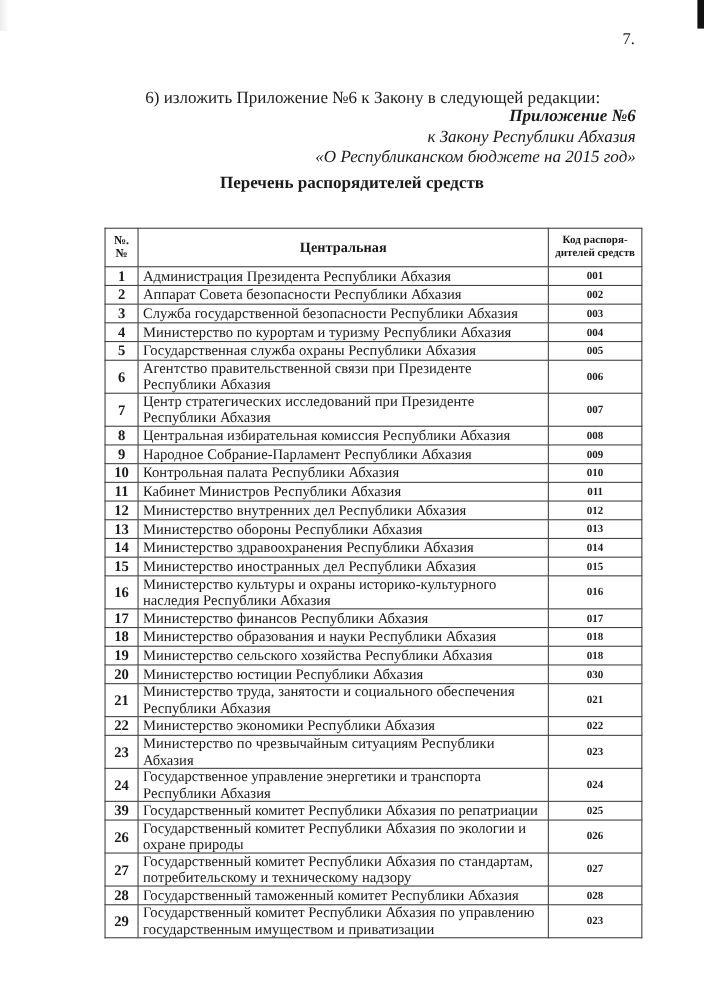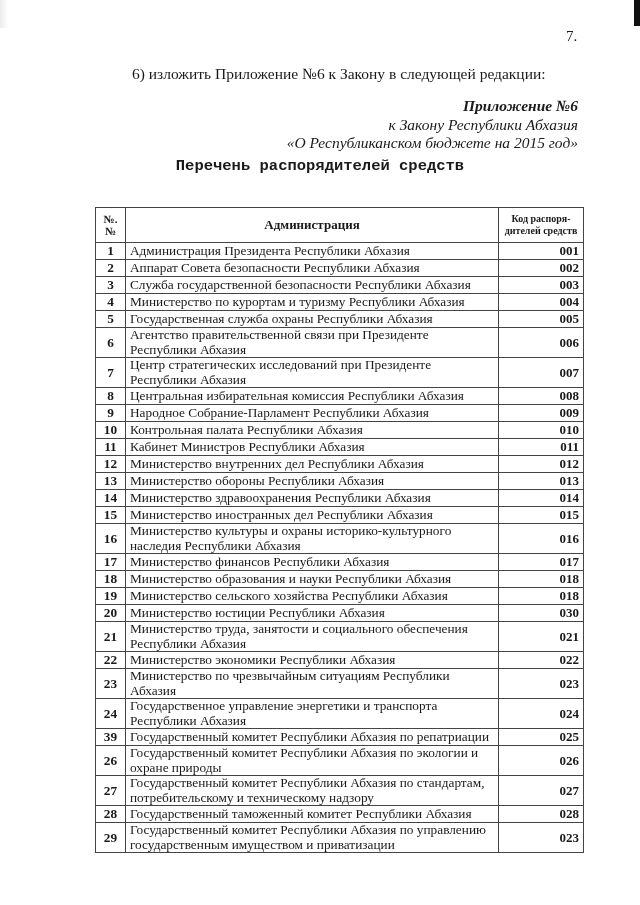--- a/index.html
+++ b/index.html
@@ -32,21 +32,21 @@
       background: linear-gradient(90deg, #ececec, #ffffff);
     }
     .page-number {
       position: absolute;
       top: 28px;
       left: 566px;
       font-size: 15px;
     }
     .instruction {
       position: absolute;
-      top: 65px;
+      top: 81px;
       left: 132px;
       font-size: 15.5px;
       white-space: nowrap;
     }
     .appendix-block {
       position: absolute;
       top: 97px;
       right: 62px;
       text-align: right;
       font-size: 15.5px;
@@ -58,21 +58,20 @@
     }
     .list-title {
       position: absolute;
       top: 157px;
       left: 0;
       width: 640px;
       text-align: center;
       font-weight: bold;
       font-size: 15.5px;
       line-height: 19.5px;
-      font-family: Liberation Mono, monospace;
     }
     table.budget {
       position: absolute;
       top: 207px;
       left: 95px;
       width: 488px;
       border-collapse: collapse;
       table-layout: fixed;
       font-size: 13.3px;
     }
@@ -106,23 +105,23 @@
       text-align: center;
       font-weight: bold;
       font-size: 13.3px;
     }
     td.c-name {
       text-align: left;
       line-height: 14.5px;
       padding-left: 6px;
     }
     td.c-code {
-      text-align: right;
-      font-weight: bold;
-      font-size: 13px;
+      text-align: center;
+      font-weight: bold;
+      font-size: 10px;
     }
     tr.single td { height: 15px; }
     tr.double td { height: 29px; }
   </style>
 </head>
 <body>
 
 <div class="scan-smudge"></div>
 <div class="scan-edge"></div>
 
@@ -142,21 +141,21 @@
 
 <table class="budget">
   <colgroup>
     <col class="c-num">
     <col class="c-name">
     <col class="c-code">
   </colgroup>
   <thead>
     <tr>
       <th class="h-num">№.№</th>
-      <th class="h-name">Администрация</th>
+      <th class="h-name">Центральная</th>
       <th class="h-code">
         <div>Код распоря-</div>
         <div>дителей средств</div>
       </th>
     </tr>
   </thead>
   <tbody id="table-body">
       <tr class="single">
         <td class="c-num">1</td>
         <td class="c-name">

